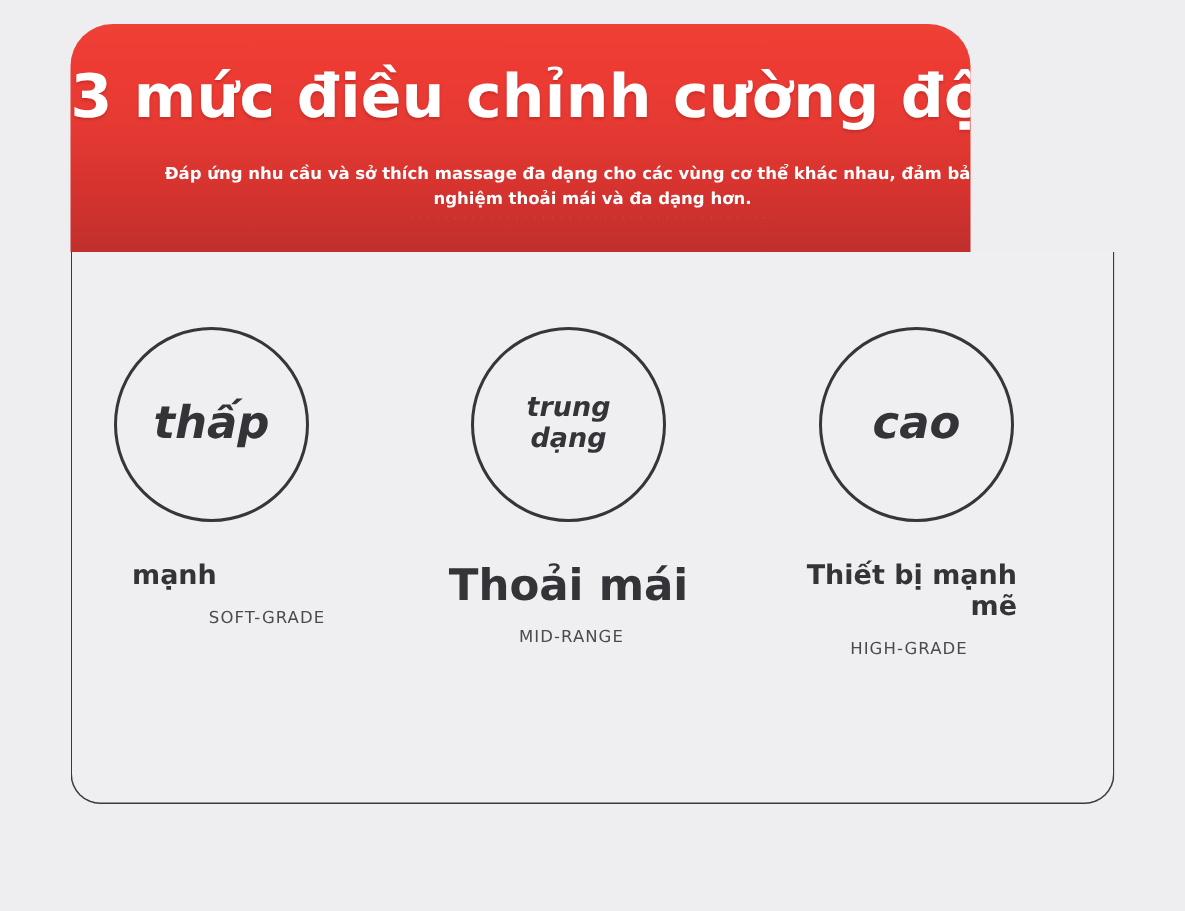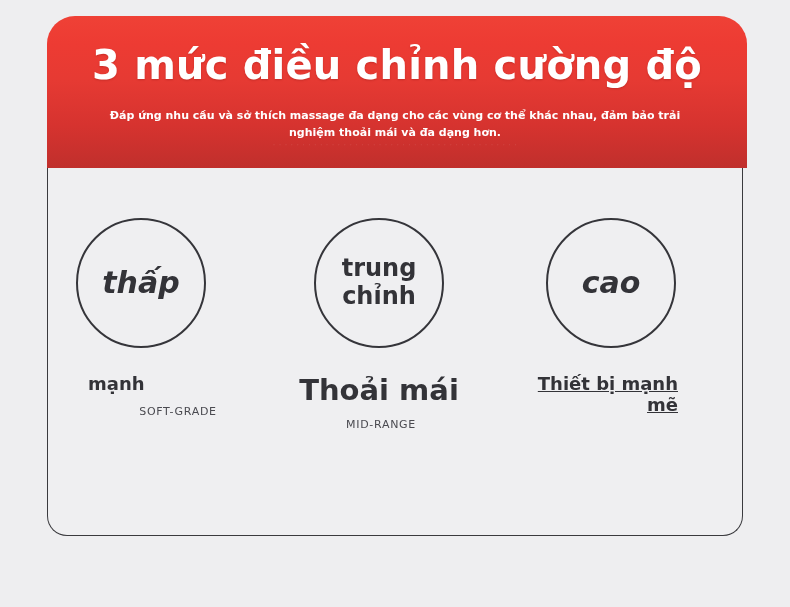--- a/index.html
+++ b/index.html
@@ -22,21 +22,21 @@
     top: 0;
     width: 790px;
     height: 607px;
   }
 
   
   #hero {
     position: absolute;
     left: 47px;
     top: 16px;
-    width: 700px;
+    width: 600px;
     height: 152px;
     border-radius: 28px 28px 0 0;
     background: linear-gradient(180deg,
                 #ef4136 0%,
                 #ed3b33 18%,
                 #e63a33 42%,
                 #d6332f 72%,
                 #c02f2c 100%);
     overflow: hidden;
     box-sizing: border-box;
@@ -129,31 +129,31 @@
   .pos-2 .circle { margin-left: 18px; }
   .pos-3 .circle { margin-left: 20px; }
 
   .circle-label {
     color: #333338;
     font-weight: bold;
     text-align: center;
     line-height: 1.16;
   }
   .circle-label.size-lg { font-size: 30px; font-style: italic; }
-  .circle-label.size-md { font-size: 24px; }
+  .circle-label.size-md { font-size: 18px; font-style: italic; }
 
   .caption {
     margin-top: 25px;
     color: #333338;
     font-weight: bold;
     line-height: 1.18;
   }
   .caption.align-left   { text-align: left;   font-size: 18px; padding-left: 12px;  width: 140px; }
   .caption.align-center { text-align: center; font-size: 29px; width: 170px; margin-left: -2px; }
-  .caption.align-right  { text-align: right;  font-size: 18px; width: 146px; padding-left: 6px; text-decoration: underline; }
+  .caption.align-right  { text-align: right;  font-size: 18px; width: 146px; padding-left: 6px; }
 
   .caption .line-1 { display: block; }
   .caption .line-2 { display: block; }
 
   .subcaption {
     margin-top: 11px;
     color: #4a4a50;
     font-size: 11px;
     letter-spacing: 0.7px;
   }
@@ -182,35 +182,36 @@
         <div class="caption align-left">
           <span class="line-2">mạnh</span>
         </div>
         <div class="subcaption">SOFT-GRADE</div>
       </div>
 
       <div class="level pos-2">
         <div class="circle">
           <div class="circle-label size-md">
             <span>trung</span><br>
-            <span>chỉnh</span>
+            <span>dạng</span>
           </div>
         </div>
         <div class="caption align-center">
           <span class="line-1">Thoải mái</span>
         </div>
         <div class="subcaption">MID-RANGE</div>
       </div>
 
       <div class="level pos-3">
         <div class="circle">
           <div class="circle-label size-lg">cao</div>
         </div>
         <div class="caption align-right">
           <span class="line-1">Thiết bị mạnh</span>
           <span class="line-2">mẽ</span>
         </div>
+        <div class="subcaption">HIGH-GRADE</div>
       </div>
 
     </div>
   </div>
 
 </div>
 
 </body></html>

